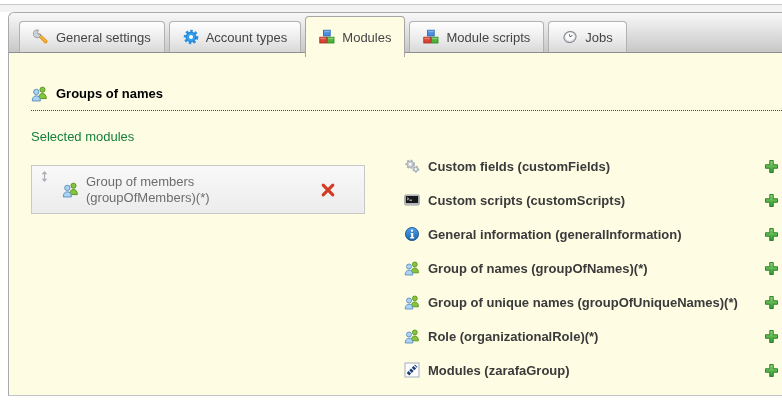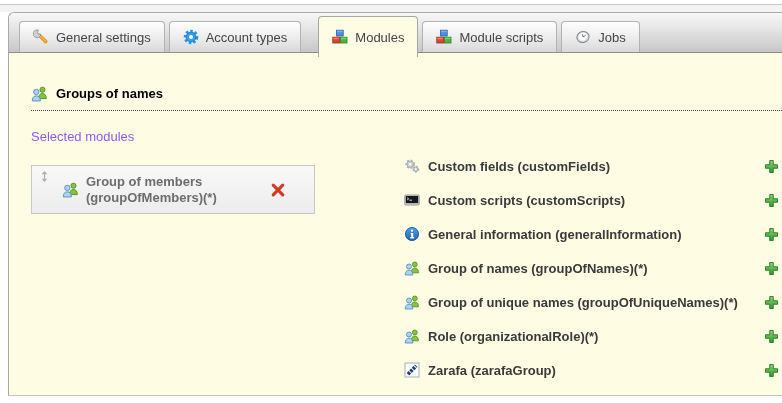--- a/index.html
+++ b/index.html
@@ -30,45 +30,44 @@
   .tab {
     display:flex; align-items:center; gap:7px;
     height:31px; padding:0 13px; margin-right:4px;
     background:linear-gradient(#fefefe 0%, #ececec 55%, #d8d8d8 100%);
     border:1px solid #b2b2b2; border-bottom:none;
     border-radius:4px 4px 0 0;
     color:#454545; cursor:pointer; white-space:nowrap;justify-content:flex-end;
   }
   .tab.active {
     background:#fffce4; height:41px; margin-bottom:-5px;
-    border-color:#a6a6a6; z-index:3; position:relative;margin-left:13px;
+    border-color:#a6a6a6; z-index:3; position:relative;
   }
   .ticon { width:16px; height:16px; flex:none; }
 
   
   .content { padding-left:22px; }
   .heading {
     margin-top:32px; display:flex; align-items:center; gap:8px;
     font-weight:bold; color:#000;
     border-bottom:1px dotted #444; padding-bottom:8px;
   }
   .heading .hicon { width:17px; height:17px; flex:none; }
 
   .columns { display:flex; margin-top:18px; padding-right:8px; }
   .col-left  { width:373px; flex:none; }
   .col-right { flex:1; min-width:0; }
-  .col-label { color:#8b5cf6; }
+  .col-label { color:#15803d; }
 
   .selected-box {
-    margin-top:21px; width:284px; height:49px; position:relative;
+    margin-top:21px; width:334px; height:49px; position:relative;
     border:1px solid #c8c8c8;
     background:linear-gradient(#f9f9f9, #ececec);
     display:flex; align-items:center; padding:0 28px 0 30px;
     cursor:move;
-    font-weight:bold;
   }
   .sort-handle { position:absolute; left:8px; top:4px; width:9px; height:13px; cursor:ns-resize; }
   .sel-icon { width:17px; height:17px; margin-right:7px; flex:none; }
   .sel-text { color:#6d6d6d; line-height:16px; max-width:185px; }
   .remove-btn { width:16px; height:16px; margin-left:auto; cursor:pointer; flex:none; }
 
   .avail-rows { margin-top:20px;font-weight:bold; }
   .avail-row  { display:flex; align-items:center; height:34px; }
   .avail-icon { width:16px; height:16px; margin-right:8px; flex:none; }
   .avail-name { color:#3a3a3a; }
@@ -295,21 +294,21 @@
             <span class="avail-name">Role (organizationalRole)(*)</span>
             <svg class="add-btn">
                 <use href="#sym-plus"></use>
               </svg>
           </div>
 
           <div class="avail-row">
             <svg class="avail-icon">
                 <use href="#sym-zarafa"></use>
               </svg>
-            <span class="avail-name">Zarafa (zarafaGroup)</span>
+            <span class="avail-name">Modules (zarafaGroup)</span>
             <svg class="add-btn">
                 <use href="#sym-plus"></use>
               </svg>
           </div>
 
         </div>
       </div>
 
     </div>
   </div>

